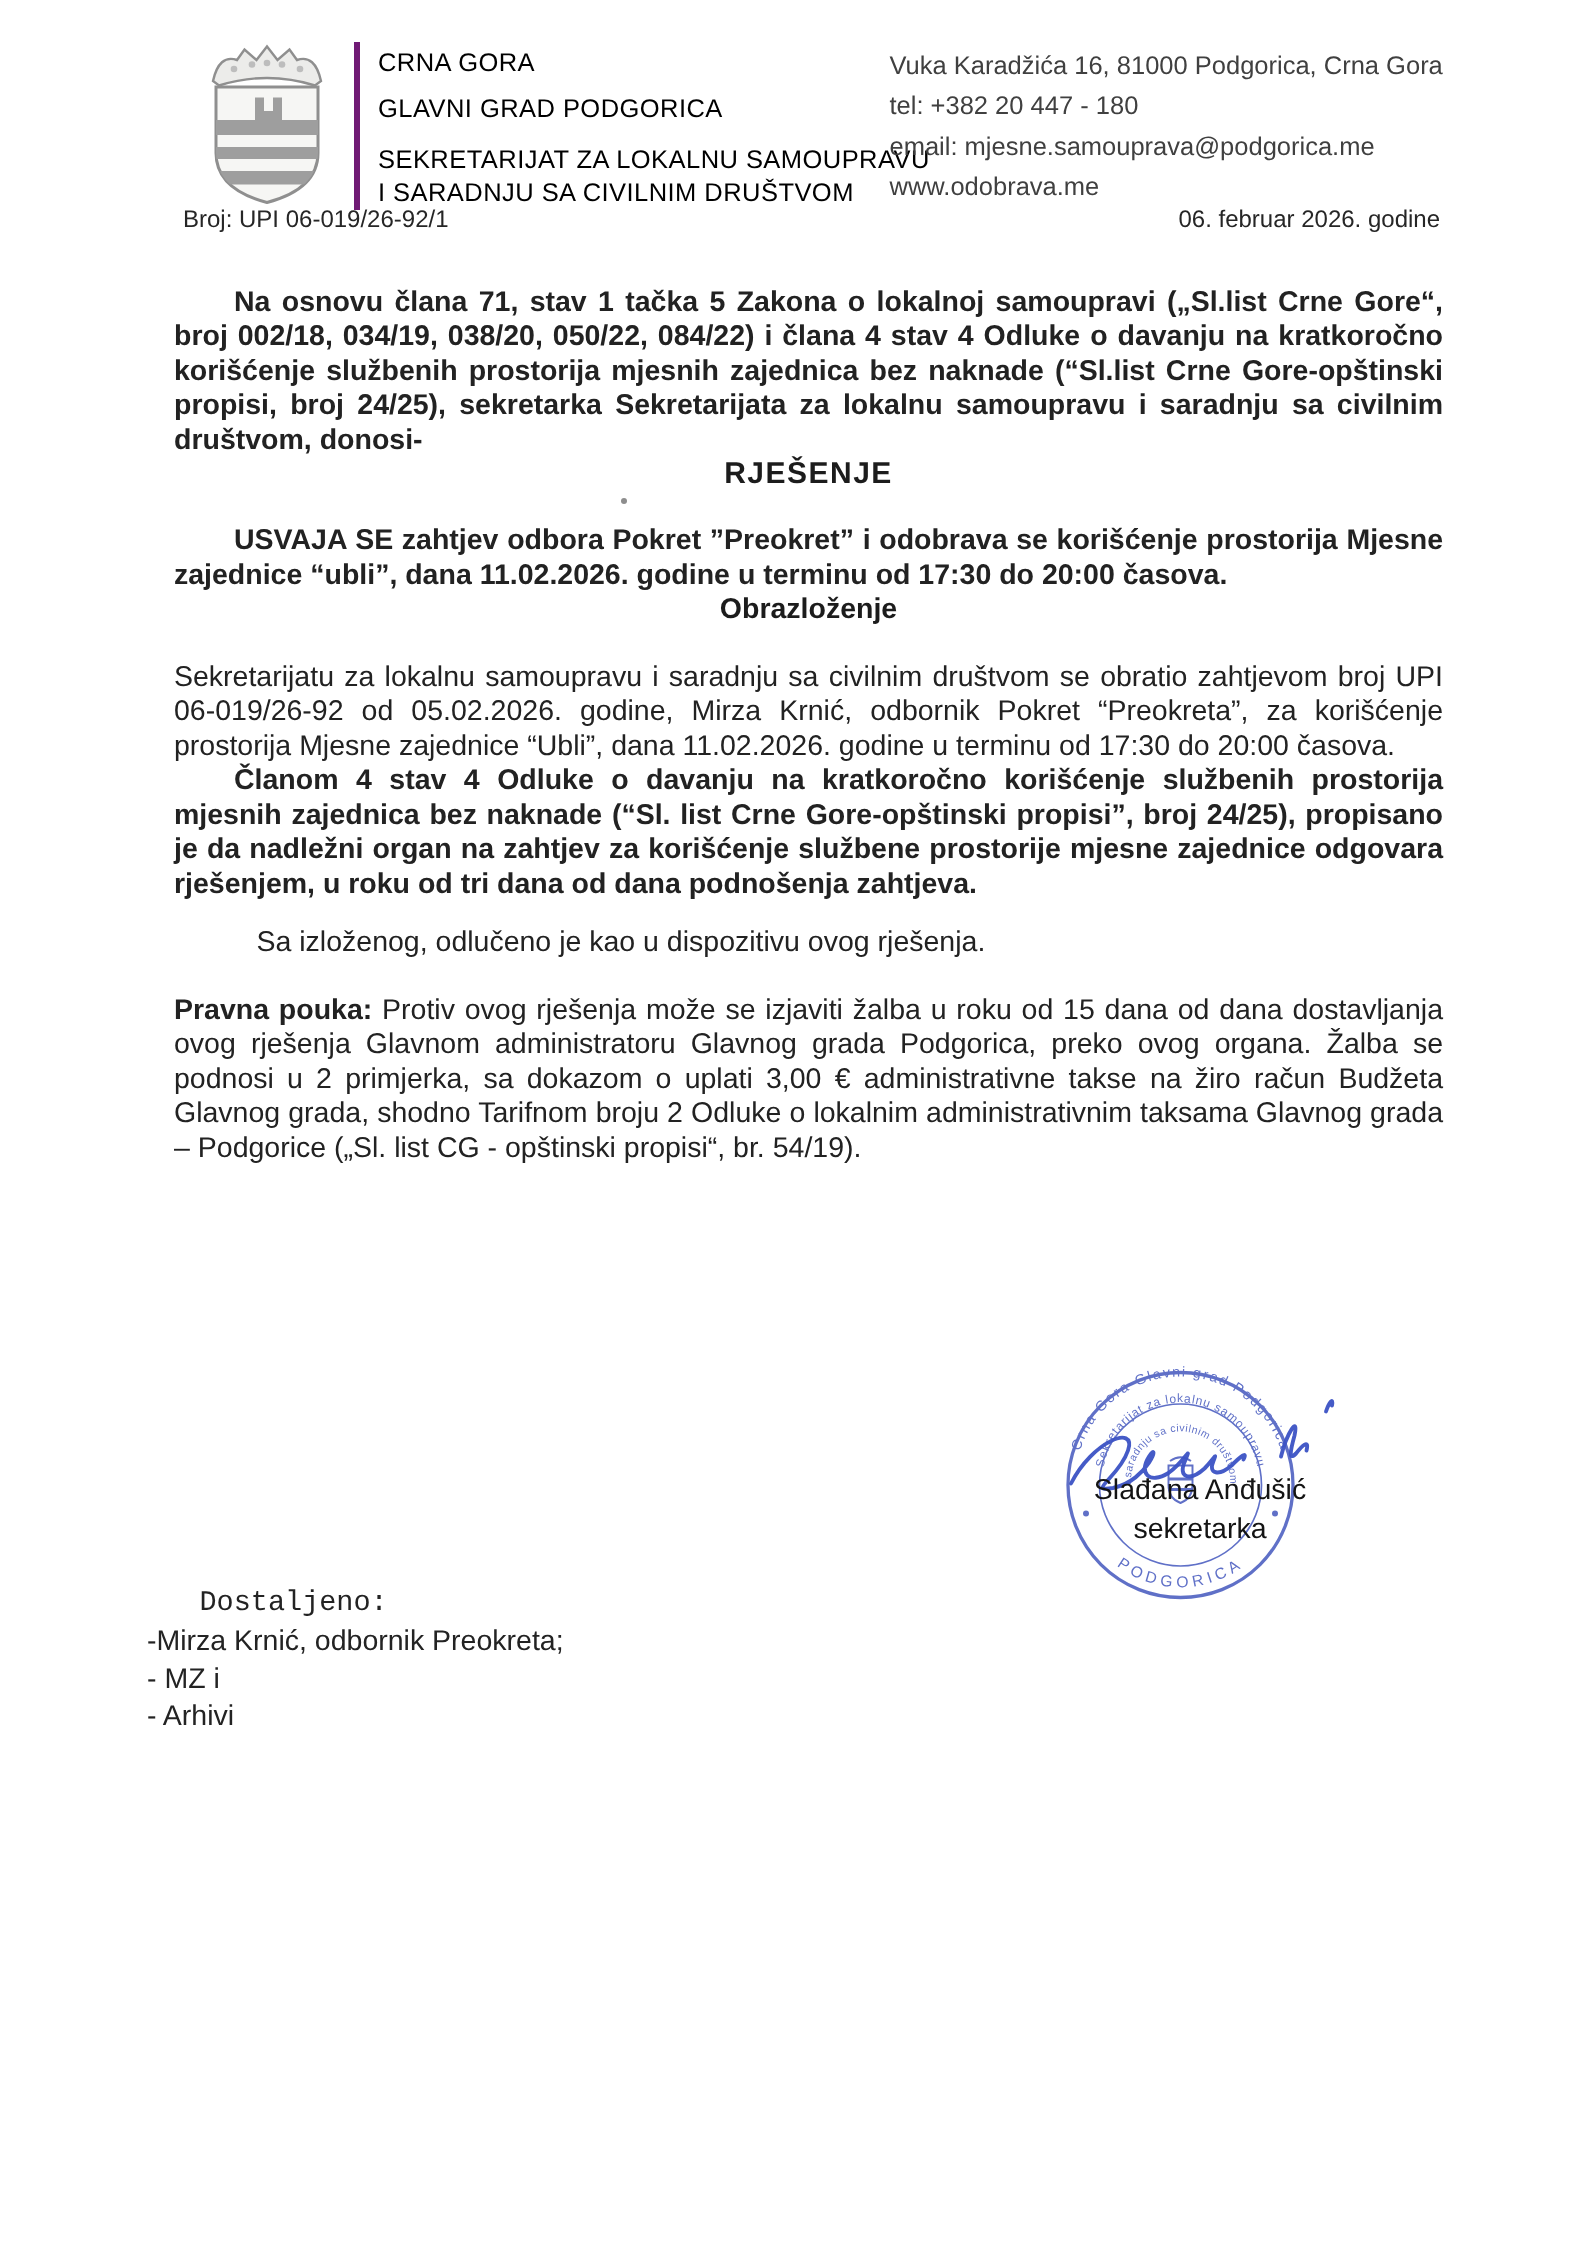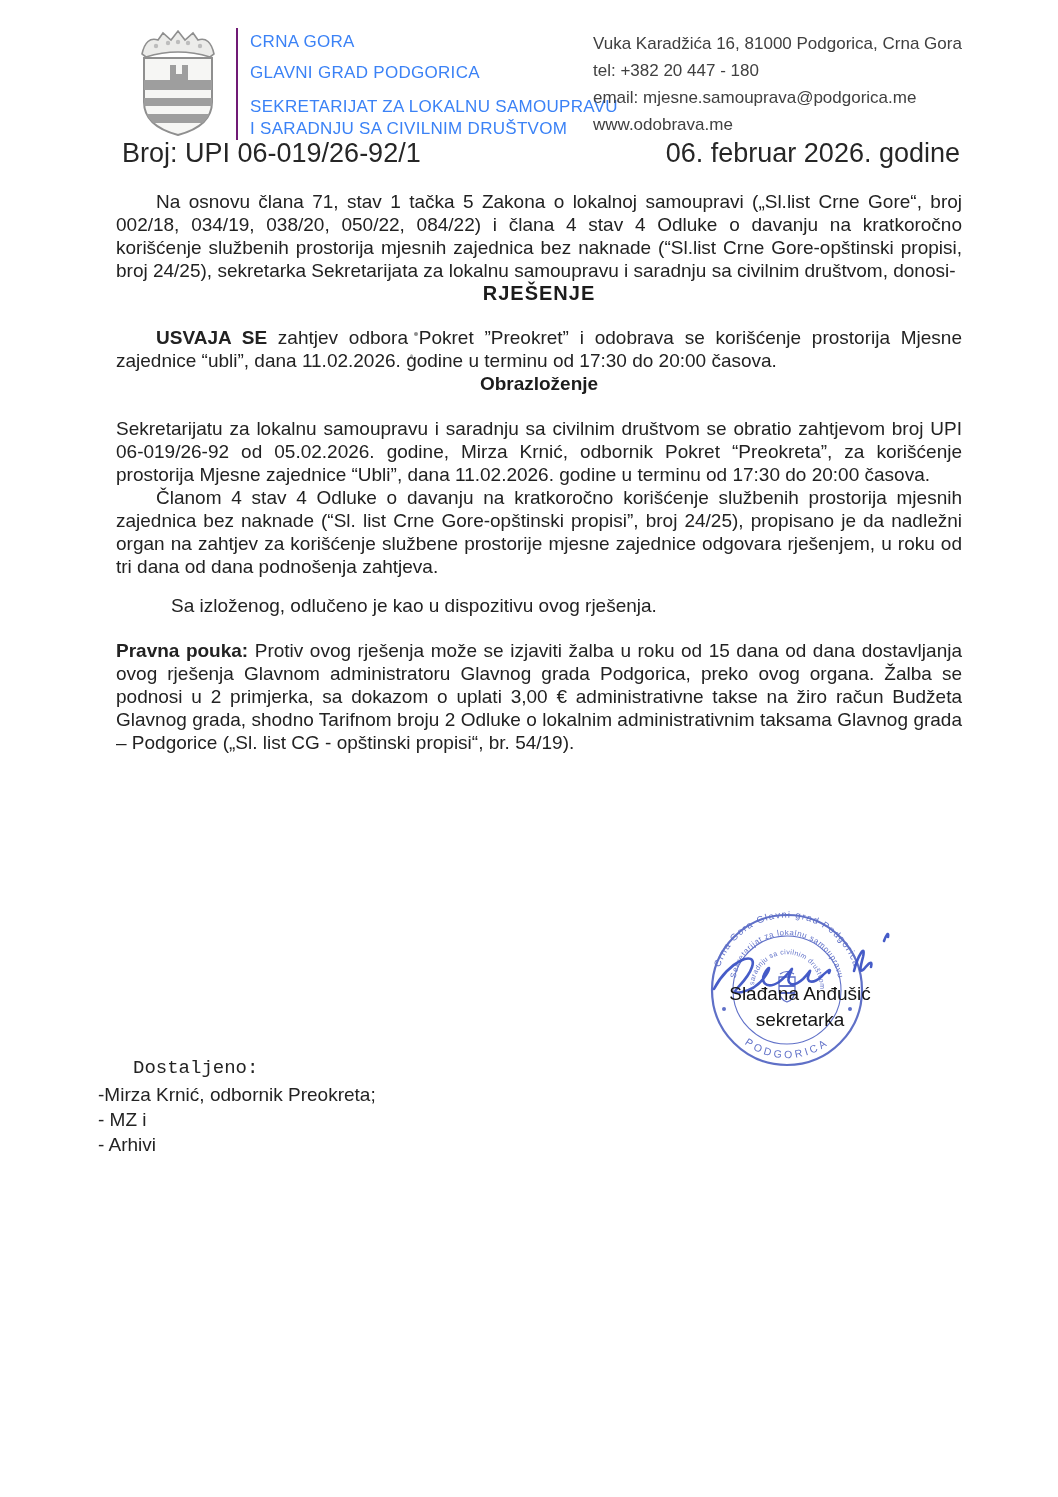--- a/index.html
+++ b/index.html
@@ -5,41 +5,41 @@
   html,body { margin:0; padding:0; background:#e9e9e9; }
   .page {
     position:relative; width:1058px; height:1497px; margin:0 auto;
     background:#ffffff; overflow:hidden;
     font-family:"Liberation Sans", sans-serif; color:#1f1f1f;
   }
   
   .header { position:absolute; top:28px; left:130px; display:flex; align-items:flex-start; }
   .logo-box { width:96px; height:112px; flex:0 0 auto; }
   .org-block {
-    margin-left:10px; padding-left:12px; border-left:2px solid #701a75;
+    margin-left:10px; padding-left:12px; border-left:4px solid #701a75;
     padding-top:4px; min-height:104px;
-    font-size:17px; color:#3b82f6; letter-spacing:.3px;
+    font-size:17px; color:#000000; letter-spacing:.3px;
   }
   .org-line-a { margin:0 0 11px 0; }
   .org-line-b { margin:0 0 13px 0; }
   .org-line-c { margin:0; line-height:22px; }
   .contact-block {
     position:absolute; top:30px; left:593px;
     font-size:17px; line-height:27px; color:#404040;
   }
   .ref-row { position:absolute; top:138px; left:122px; right:96px;
-    display:flex; justify-content:space-between; font-size:27px; color:#262626; }
+    display:flex; justify-content:space-between; font-size:16px; color:#262626; }
   .ref-date { margin-right:2px; }
   
   .content {
     position:absolute; top:190px; left:116px; width:846px;
     font-size:19px; line-height:23px; color:#222; text-align:justify;
   }
   .content p { margin:0; }
-  .indented { text-indent:40px; }
+  .indented { text-indent:40px;font-weight:bold; }
   .doc-title { margin:38px 0 0 0; text-align:center; font-size:20px; font-weight:bold; letter-spacing:1px; color:#1c1c1c; }
   .decision { margin-top:21px !important; }
   .subtitle { margin:21px 0 0 0; text-align:center; font-size:19px; font-weight:bold; color:#1c1c1c; }
   .first-body { margin-top:22px !important; }
   .conclusion { margin-top:16px !important; text-indent:55px; text-align:left; }
   .legal { margin-top:22px !important; }
   .speck { position:absolute; background:#8d8d8d; border-radius:50%; }
   .speck1 { left:414px; top:332px; width:4px; height:4px; }
   .speck2 { left:410px; top:354px; width:3px; height:5px; opacity:.7; }
   

